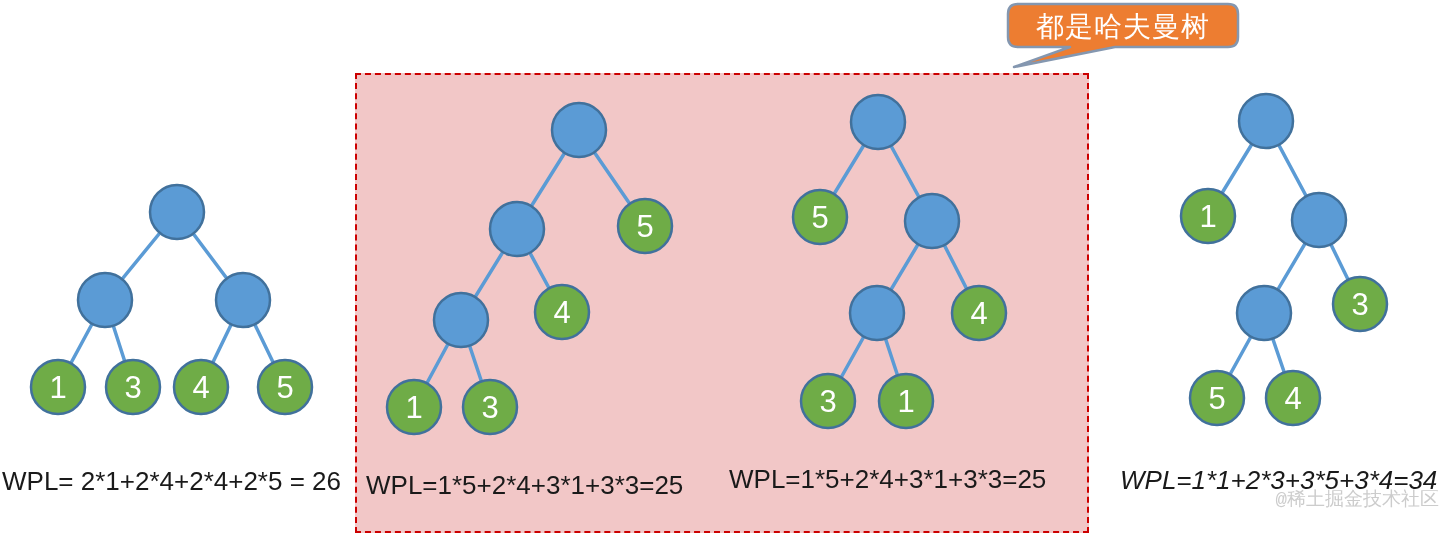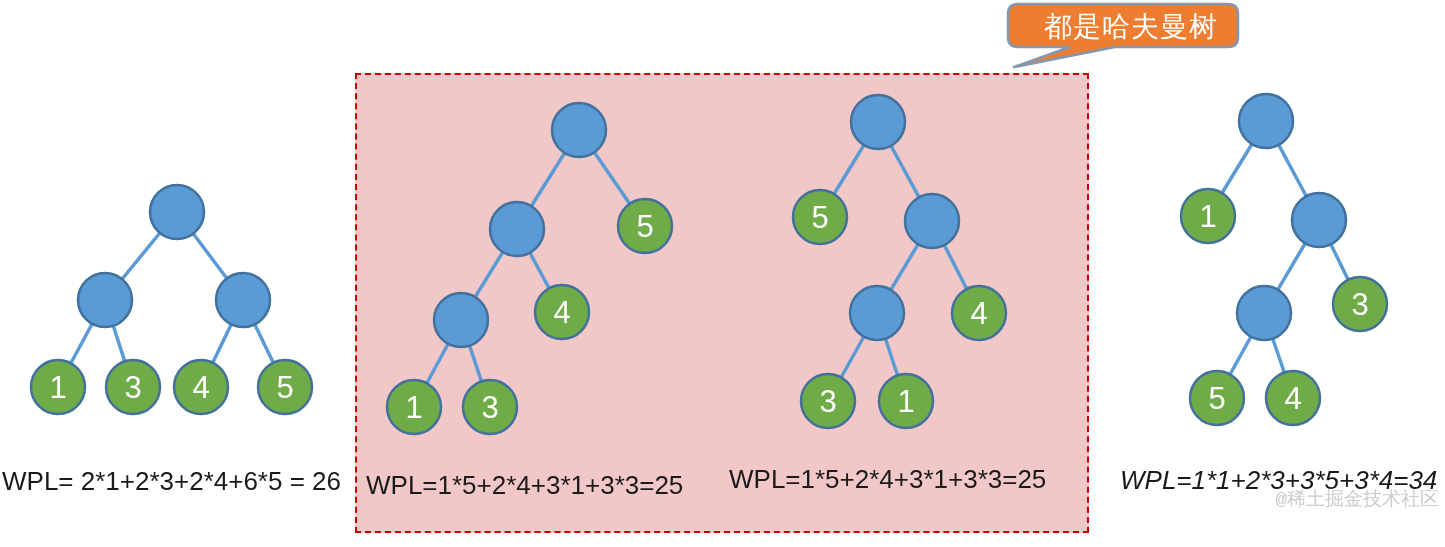--- a/index.html
+++ b/index.html
@@ -97,21 +97,20 @@
     left: 8px;
     top: 4px;
     width: 230px;
     height: 43px;
     line-height: 45px;
     text-align: center;
     color: var(--callout-text);
     font-size: 28px;
     letter-spacing: 1px;
     font-family: "DejaVu Sans", sans-serif;
-    padding-left: 8px;
   }
   .watermark {
     position: absolute;
     right: 6px;
     top: 486px;
     z-index: 3;
     font-size: 19px;
     color: var(--watermark-color);
     font-family: Liberation Mono, monospace;
   }
@@ -195,21 +194,21 @@
         <circle cx="1264" cy="313" r="27" class="node internal"></circle>
         <circle cx="1360" cy="304" r="27" class="node leaf"></circle>
         <text x="1360" y="304" dy="0.36em" class="leaf-label">3</text>
         <circle cx="1217" cy="398" r="27" class="node leaf"></circle>
         <text x="1217" y="398" dy="0.36em" class="leaf-label">5</text>
         <circle cx="1293" cy="398" r="27" class="node leaf"></circle>
         <text x="1293" y="398" dy="0.36em" class="leaf-label">4</text>
       </g>
     </svg>
 
-  <div class="formula" style="left: 2px; top: 466px;">WPL= 2*1+2*3+2*4+6*5 = 26</div>
+  <div class="formula" style="left: 2px; top: 466px;">WPL= 2*1+2*4+2*4+2*5 = 26</div>
   <div class="formula" style="left: 366px; top: 470px;">WPL=1*5+2*4+3*1+3*3=25</div>
   <div class="formula" style="left: 729px; top: 464px;">WPL=1*5+2*4+3*1+3*3=25</div>
   <div class="formula" style="left: 1120px; top: 465px; font-style: italic;">WPL=1*1+2*3+3*5+3*4=34</div>
 
   <div class="callout">
     <svg width="245" height="75" viewBox="0 0 245 75">
       <path class="callout-bubble-path" d="M 18 4 L 228 4 Q 238 4 238 14 L 238 37 Q 238 47 228 47 L 115 47 L 14 67 L 70 47 L 18 47 Q 8 47 8 37 L 8 14 Q 8 4 18 4 Z"></path>
     </svg>
     <div class="callout-label">都是哈夫曼树</div>
   </div>

